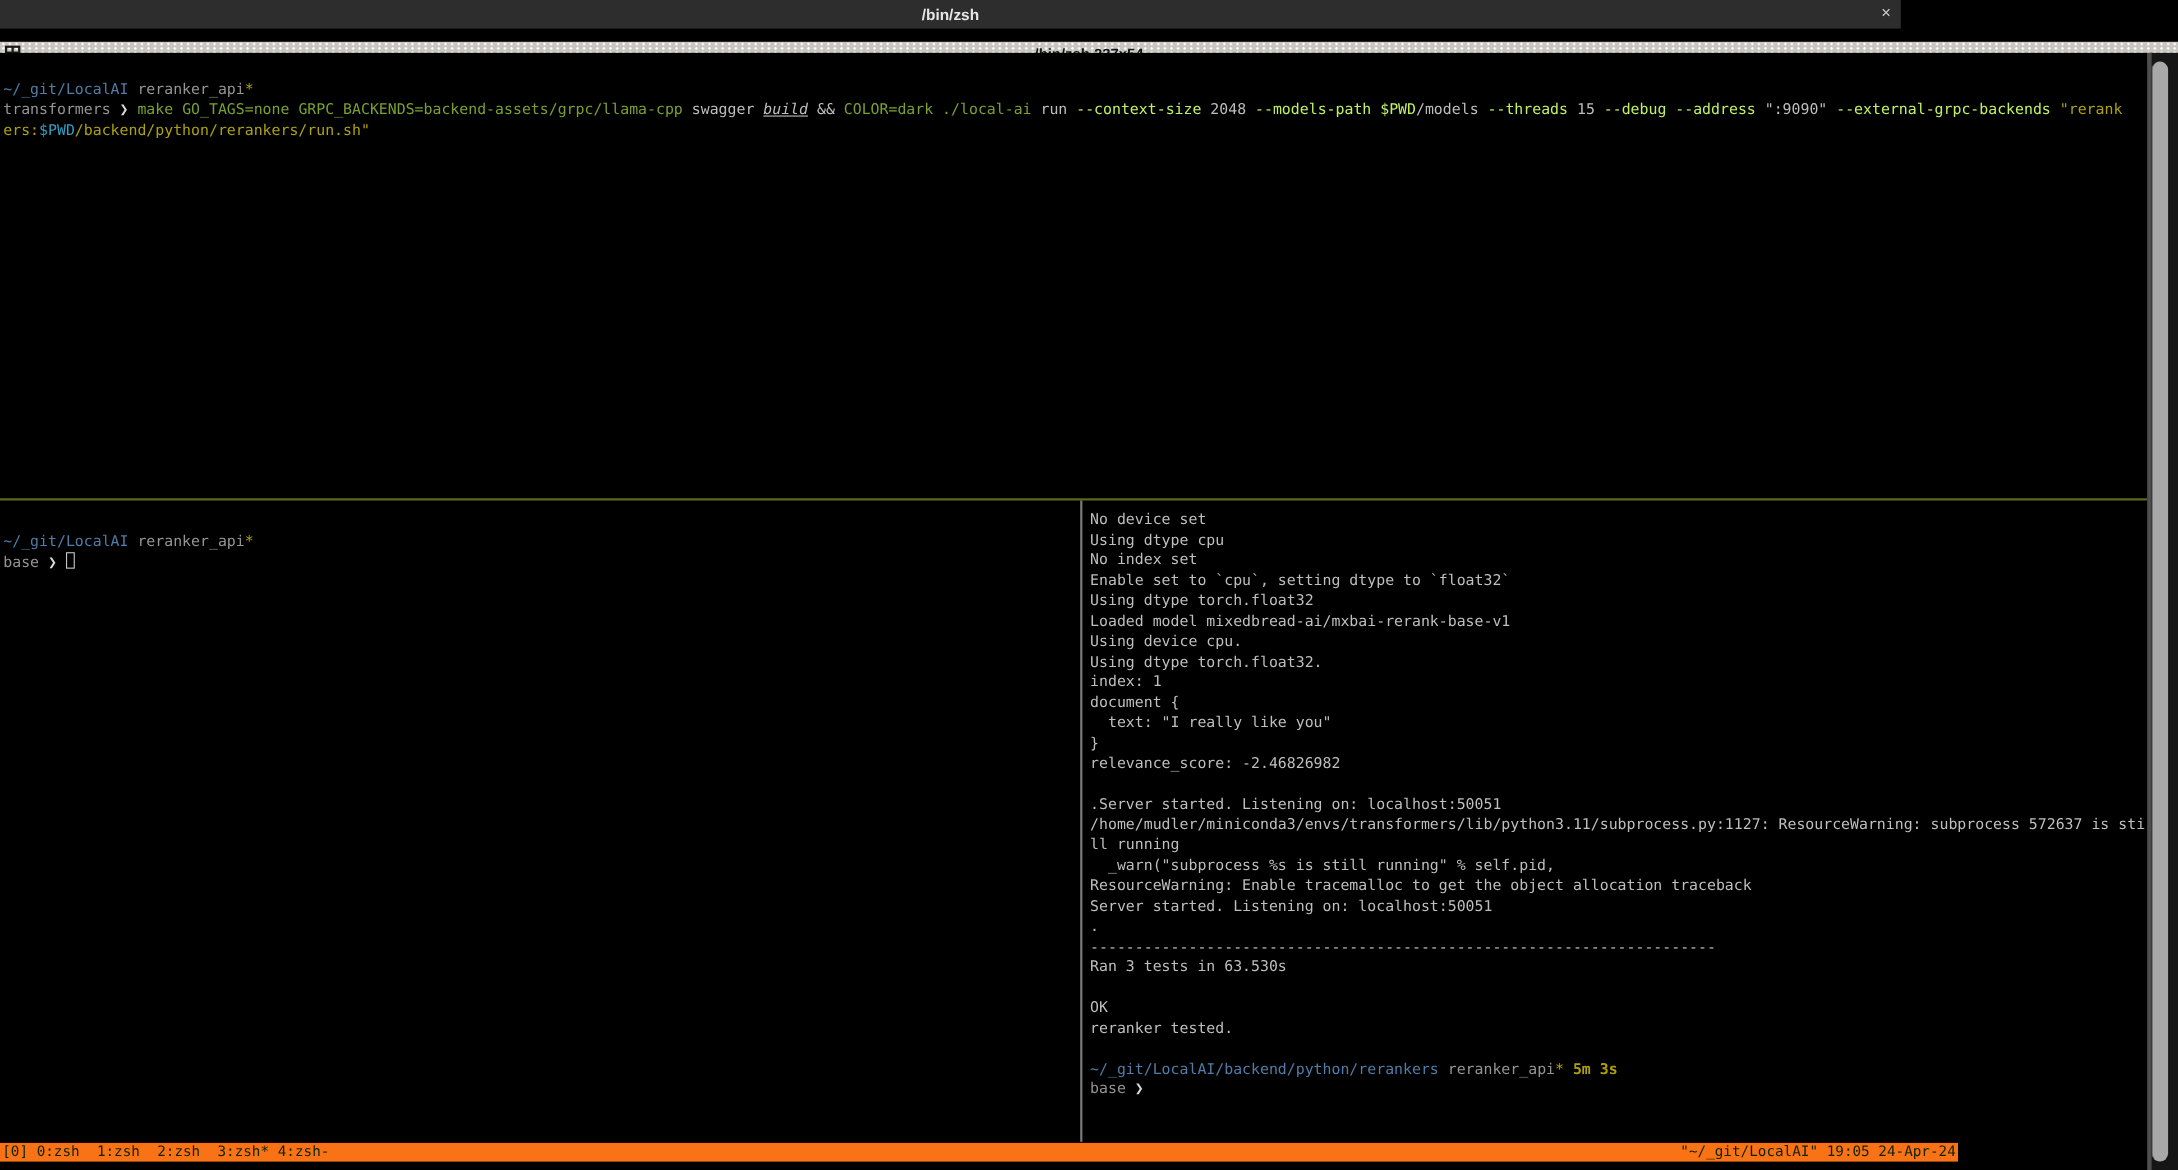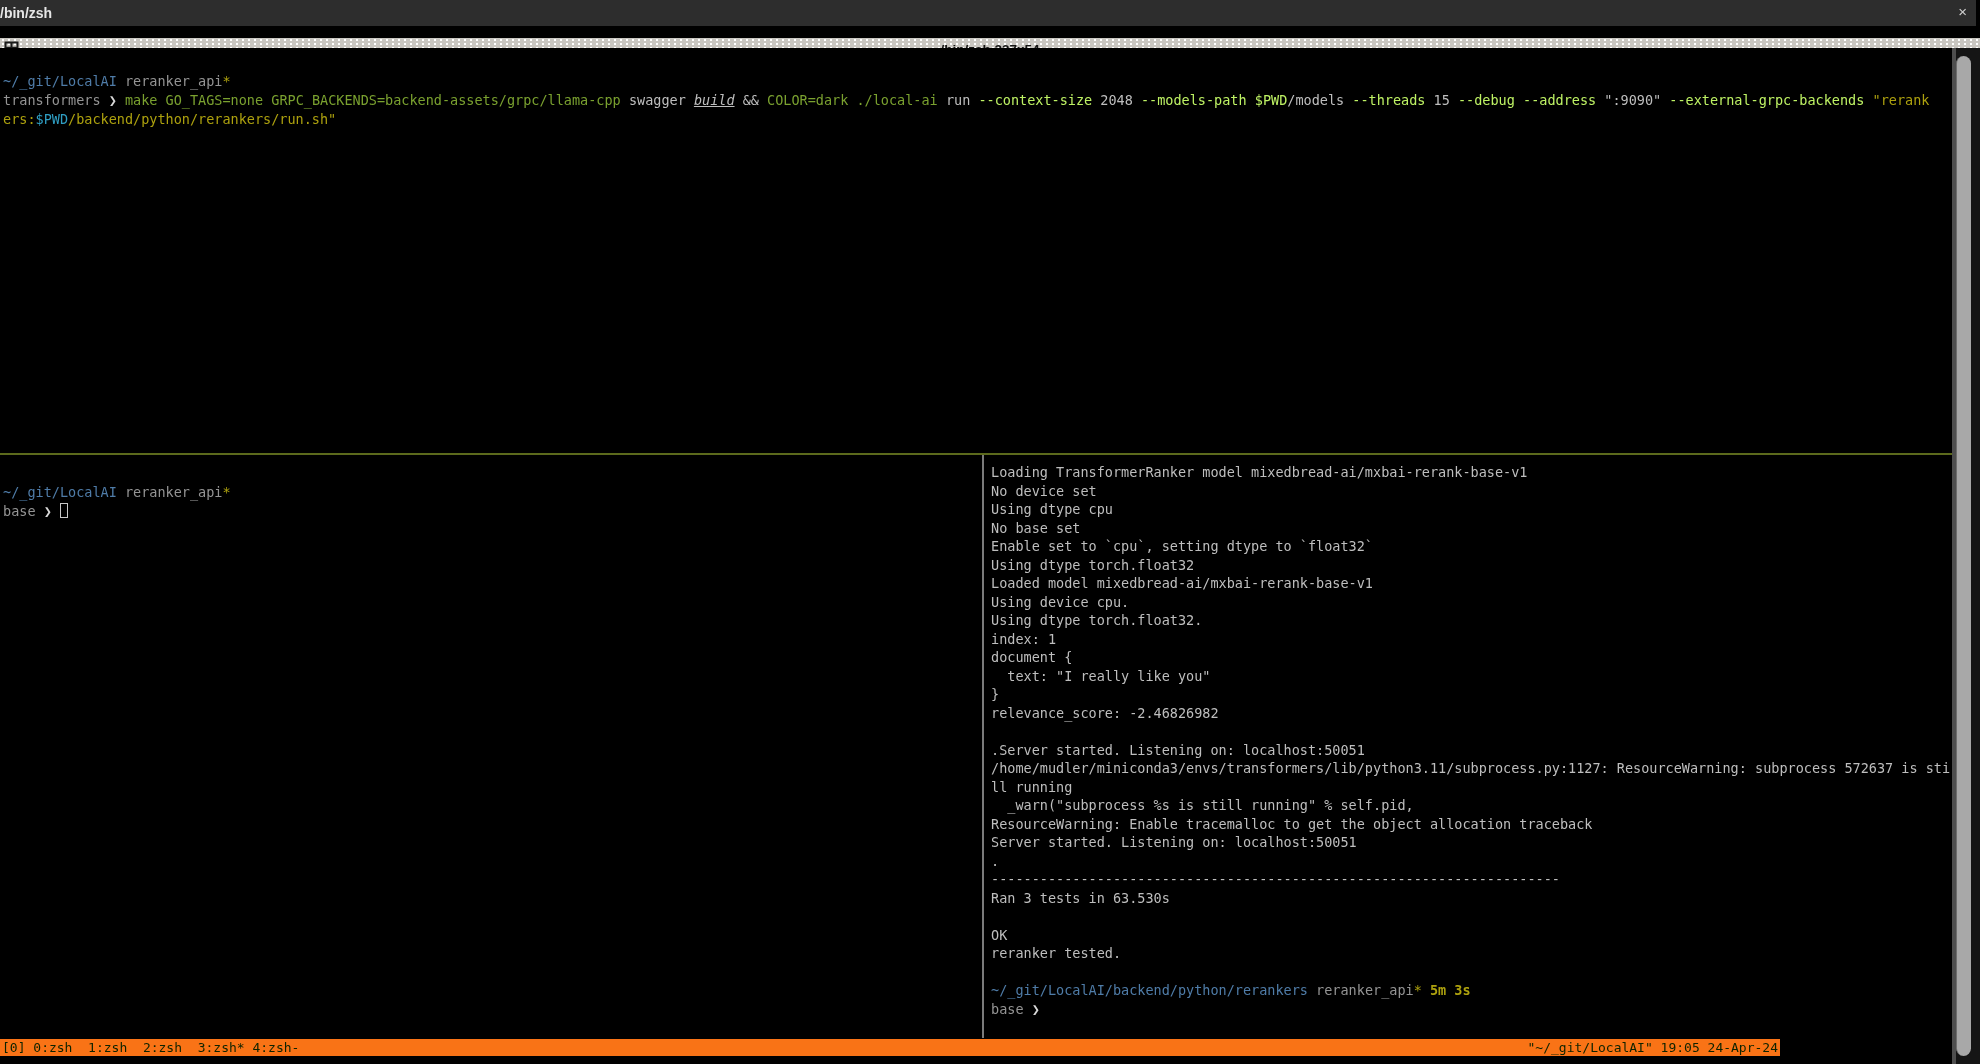--- a/index.html
+++ b/index.html
@@ -1,24 +1,24 @@
 <!DOCTYPE html>
 <html><head>
 <meta charset="utf-8">
 <style>
   * { margin:0; padding:0; box-sizing:border-box; }
   html,body { width:1980px; height:1064px; background:#000; overflow:hidden;
               font-family:"DejaVu Sans Mono", monospace; }
   .window { position:absolute; inset:0; }
 
   
-  .titlebar { position:absolute; left:0; top:0; width:1976px; height:26px;
+  .titlebar { position:absolute; left:0; top:0; width:1728px; height:26px;
               background:#2d2d2d; color:#e6e6e6;
               font-family:"Liberation Sans", sans-serif; font-size:14px; font-weight:600;
-              display:flex; align-items:center; justify-content:flex-start; }
+              display:flex; align-items:center; justify-content:center; }
   .titlebar .close { position:absolute; right:9px; top:3px; font-weight:400;
                      font-size:15px; color:#cfcfcf; cursor:default; }
 
   
   .geombar { position:absolute; left:0; top:38px; width:1980px; height:22px;
              background-color:#c9c6c1;
              background-image:radial-gradient(circle, #ffffff 1.1px, rgba(0,0,0,0) 1.2px);
              background-size:6px 4px;
              color:#161616; font-family:"Liberation Sans", sans-serif;
              font-size:13.5px; font-weight:600;
@@ -95,24 +95,23 @@
         <div class="tl"><span class="c-dim">transformers </span><span class="c-bright">❯ </span><span class="c-green">make </span><span class="c-green">GO_TAGS=none </span><span class="c-green">GRPC_BACKENDS=backend-assets/grpc/llama-cpp </span><span class="c-def">swagger </span><span class="c-def u">build</span><span class="c-def"> &amp;&amp; </span><span class="c-green">COLOR=dark </span><span class="c-green">./local-ai </span><span class="c-def">run </span><span class="c-teal">--context-size </span><span class="c-def">2048 </span><span class="c-teal">--models-path </span><span class="c-teal">$PWD</span><span class="c-def">/models </span><span class="c-teal">--threads </span><span class="c-def">15 </span><span class="c-teal">--debug </span><span class="c-teal">--address </span><span class="c-def">":9090" </span><span class="c-teal">--external-grpc-backends </span><span class="c-yellow">"rerank</span></div>
         <div class="tl"><span class="c-yellow">ers:</span><span class="c-strcyan">$PWD</span><span class="c-yellow">/backend/python/rerankers/run.sh"</span></div>
       </div>
     <div class="hdivider"></div>
     <div class="pane-left">
         <div class="tl"><span class="c-blue">~/_git/LocalAI</span><span class="c-dim"> reranker_api</span><span class="c-yellow">*</span></div>
         <div class="tl"><span class="c-dim">base </span><span class="c-bright">❯ </span><span class="cursor"></span></div>
       </div>
     <div class="vdivider"></div>
     <div class="pane-right">
-        <div class="tl">Loading TransformerRanker model mixedbread-ai/mxbai-rerank-base-v1</div>
         <div class="tl">No device set</div>
         <div class="tl">Using dtype cpu</div>
-        <div class="tl">No base set</div>
+        <div class="tl">No index set</div>
         <div class="tl">Enable set to `cpu`, setting dtype to `float32`</div>
         <div class="tl">Using dtype torch.float32</div>
         <div class="tl">Loaded model mixedbread-ai/mxbai-rerank-base-v1</div>
         <div class="tl">Using device cpu.</div>
         <div class="tl">Using dtype torch.float32.</div>
         <div class="tl">index: 1</div>
         <div class="tl">document {</div>
         <div class="tl">  text: "I really like you"</div>
         <div class="tl">}</div>
         <div class="tl">relevance_score: -2.46826982</div>

